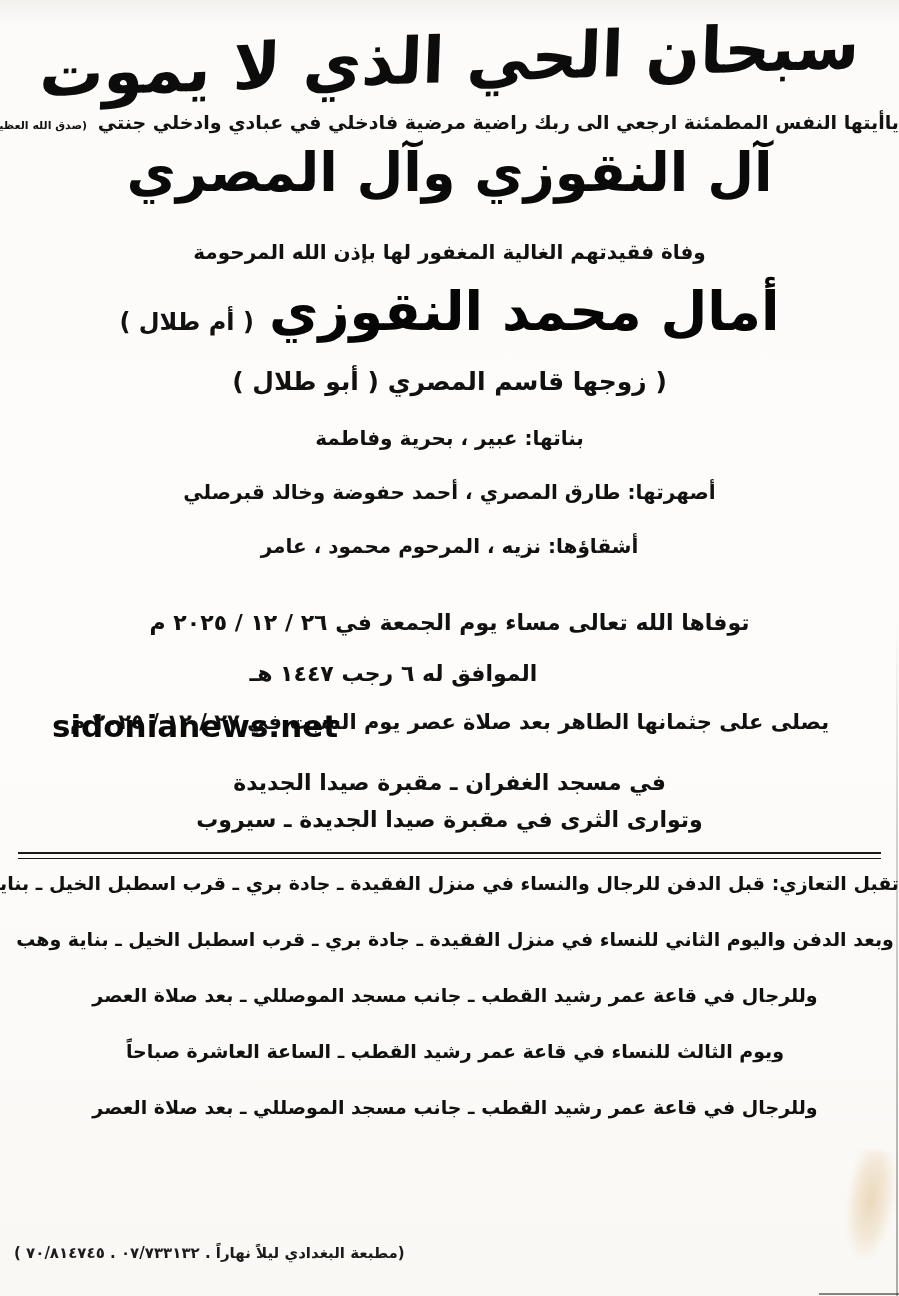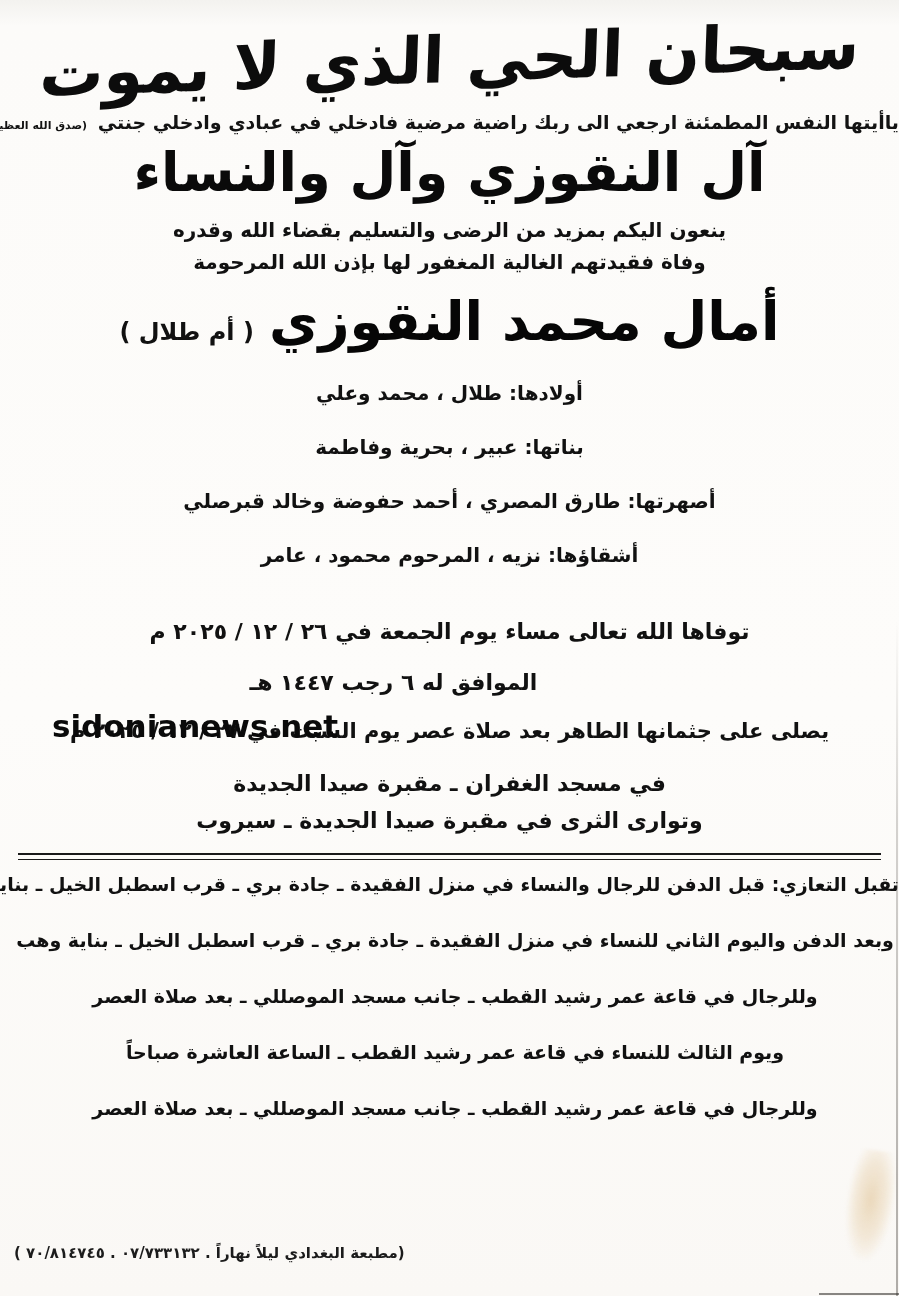--- a/index.html
+++ b/index.html
@@ -19,32 +19,32 @@
     margin:14px auto 0;
     font-size:64px;font-weight:900;line-height:1.45;
     transform:rotate(-2deg) skewX(-4deg);
     letter-spacing:-1px;
     color:#0c0c0c;
   }
   .verse-row{margin-top:4px;font-size:19px;font-weight:700;white-space:nowrap;color:#131313;}
   .verse-attr{font-size:11px;font-weight:700;margin-right:4px;}
   .families-title{margin-top:8px;font-size:54px;font-weight:900;color:#0a0a0a;}
   .ann-line1{margin-top:14px;font-size:20px;font-weight:700;}
-  .ann-line2{margin-top:8px;font-size:20px;font-weight:700;}
+  .ann-line2{margin-top:36px;font-size:20px;font-weight:700;}
   .name-row{margin-top:16px;white-space:nowrap;}
   .deceased-name{font-size:54px;font-weight:900;color:#060606;}
   .kunya{font-size:24px;font-weight:700;margin-right:10px;}
   .husband-line{margin-top:24px;font-size:25px;font-weight:700;}
   .rel-line{font-size:20px;font-weight:700;}
   .rel-sons{margin-top:28px;}
   .rel-rest{margin-top:30px;}
   .date-line{margin-top:52px;font-size:22px;font-weight:700;}
   .hijri-line{margin-top:26px;font-size:22px;font-weight:700;padding-right:112px;}
   .prayer-line{margin-top:24px;font-size:21px;font-weight:700;white-space:nowrap;}
-  .mosque-line{margin-top:28px;font-size:22px;font-weight:700;}
+  .mosque-line{margin-top:36px;font-size:22px;font-weight:700;}
   .burial-line{margin-top:12px;font-size:22px;font-weight:700;}
   .istirja{margin-top:24px;font-size:36px;font-weight:900;color:#050505;}
   .rule-wrap{margin:20px auto 0;width:96%;}
   .rule-top{border-top:2.5px solid #1a1a1a;}
   .rule-bot{border-top:1.5px solid #1a1a1a;margin-top:4px;}
   .cond-line{font-size:19px;font-weight:700;white-space:nowrap;}
   .cond-1{margin-top:13px;}
   .cond-n{margin-top:34px;padding-left:11px;}
   .printer-line{
     position:absolute;left:14px;top:1244px;width:500px;
@@ -76,33 +76,32 @@
 
 <div class="page">
 
   <div class="calligraphy">سبحان الحي الذي لا يموت</div>
 
   <div class="verse-row">
     <span>ياأيتها النفس المطمئنة ارجعي الى ربك راضية مرضية فادخلي في عبادي وادخلي جنتي</span>
     <span class="verse-attr">(صدق الله العظيم)</span>
   </div>
 
-  <div class="families-title">آل النقوزي وآل والنساء</div>
+  <div class="families-title">آل النقوزي وآل المصري</div>
 
-  <div class="ann-line1">ينعون اليكم بمزيد من الرضى والتسليم بقضاء الله وقدره</div>
 
   <div class="ann-line2">وفاة فقيدتهم الغالية المغفور لها بإذن الله المرحومة</div>
 
   <div class="name-row">
     <span class="deceased-name">أمال محمد النقوزي</span>
     <span class="kunya">( أم طلال )</span>
   </div>
 
+  <div class="husband-line">( زوجها قاسم المصري ( أبو طلال )</div>
 
-  <div class="rel-line rel-sons">أولادها: طلال ، محمد وعلي</div>
 
   <div class="rel-line rel-rest">بناتها: عبير ، بحرية وفاطمة</div>
 
   <div class="rel-line rel-rest">أصهرتها: طارق المصري ، أحمد حفوضة وخالد قبرصلي</div>
 
   <div class="rel-line rel-rest">أشقاؤها: نزيه ، المرحوم محمود ، عامر</div>
 
   <div class="date-line">توفاها الله تعالى مساء يوم الجمعة في ٢٦ / ١٢ / ٢٠٢٥ م</div>
 
   <div class="hijri-line">الموافق له ٦ رجب ١٤٤٧ هـ</div>

